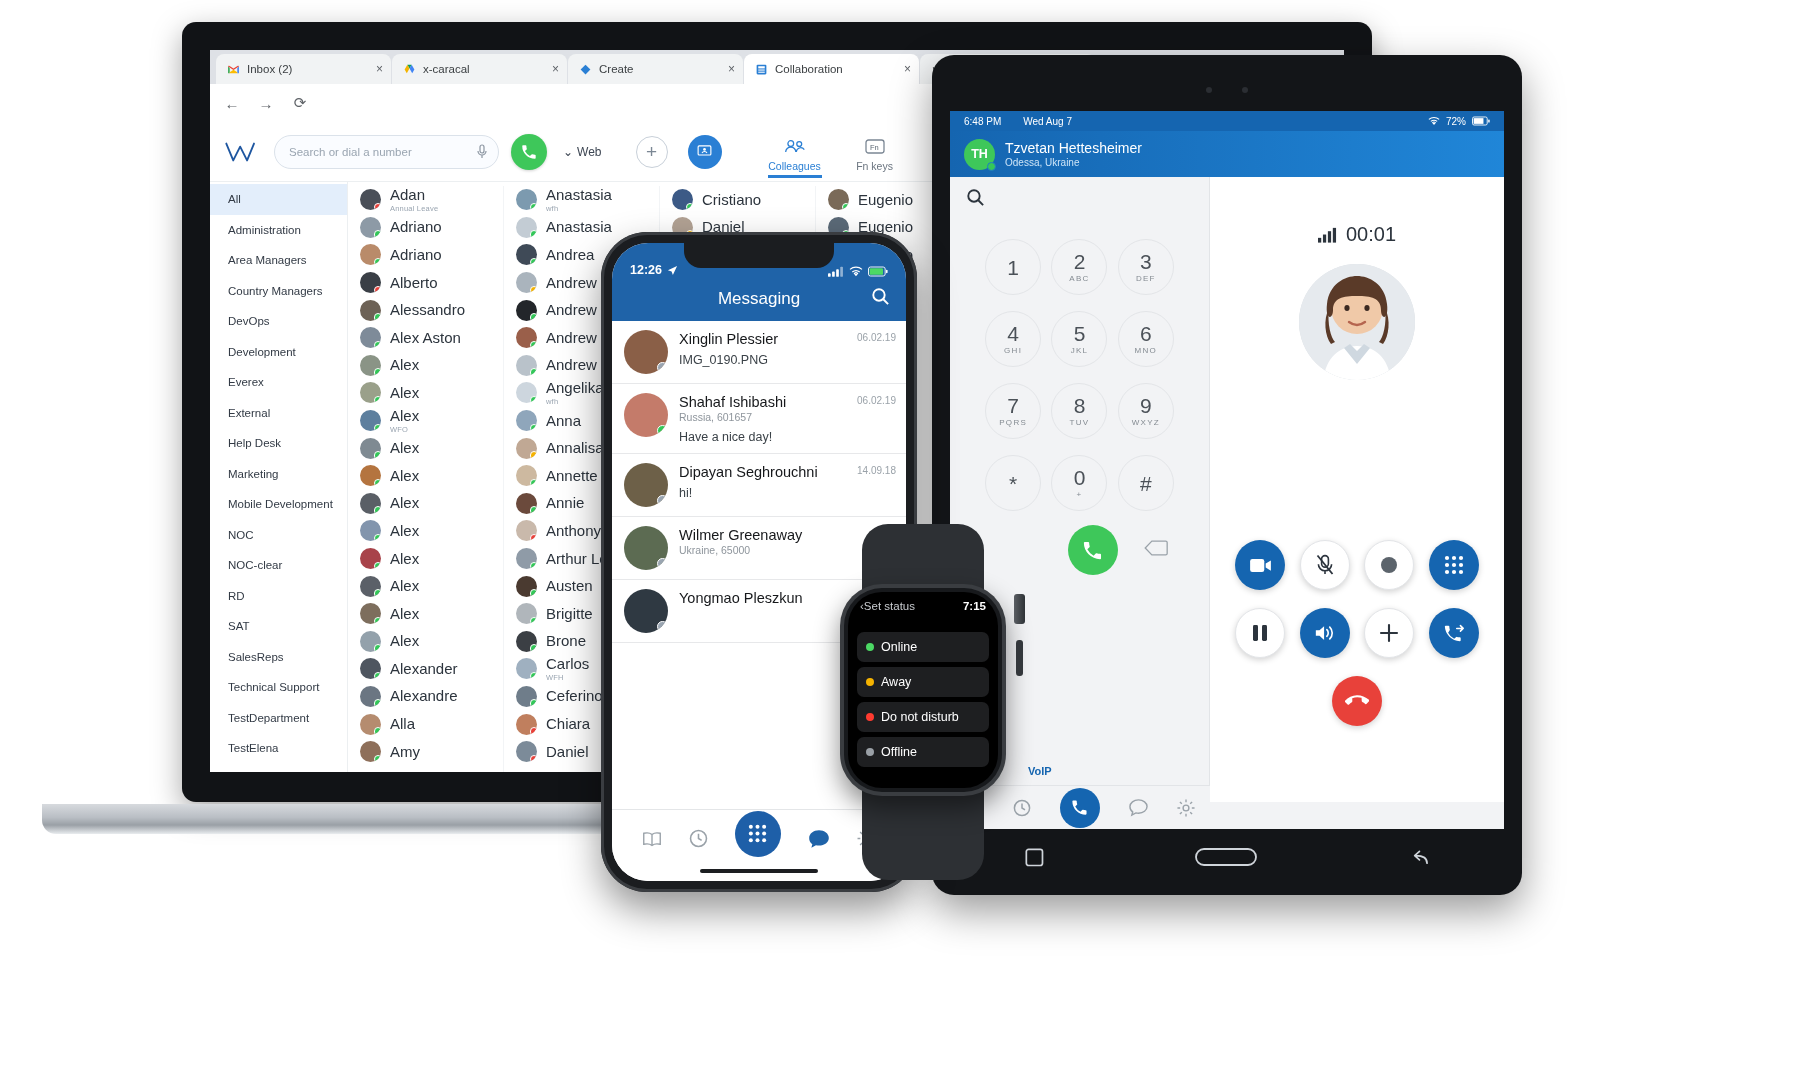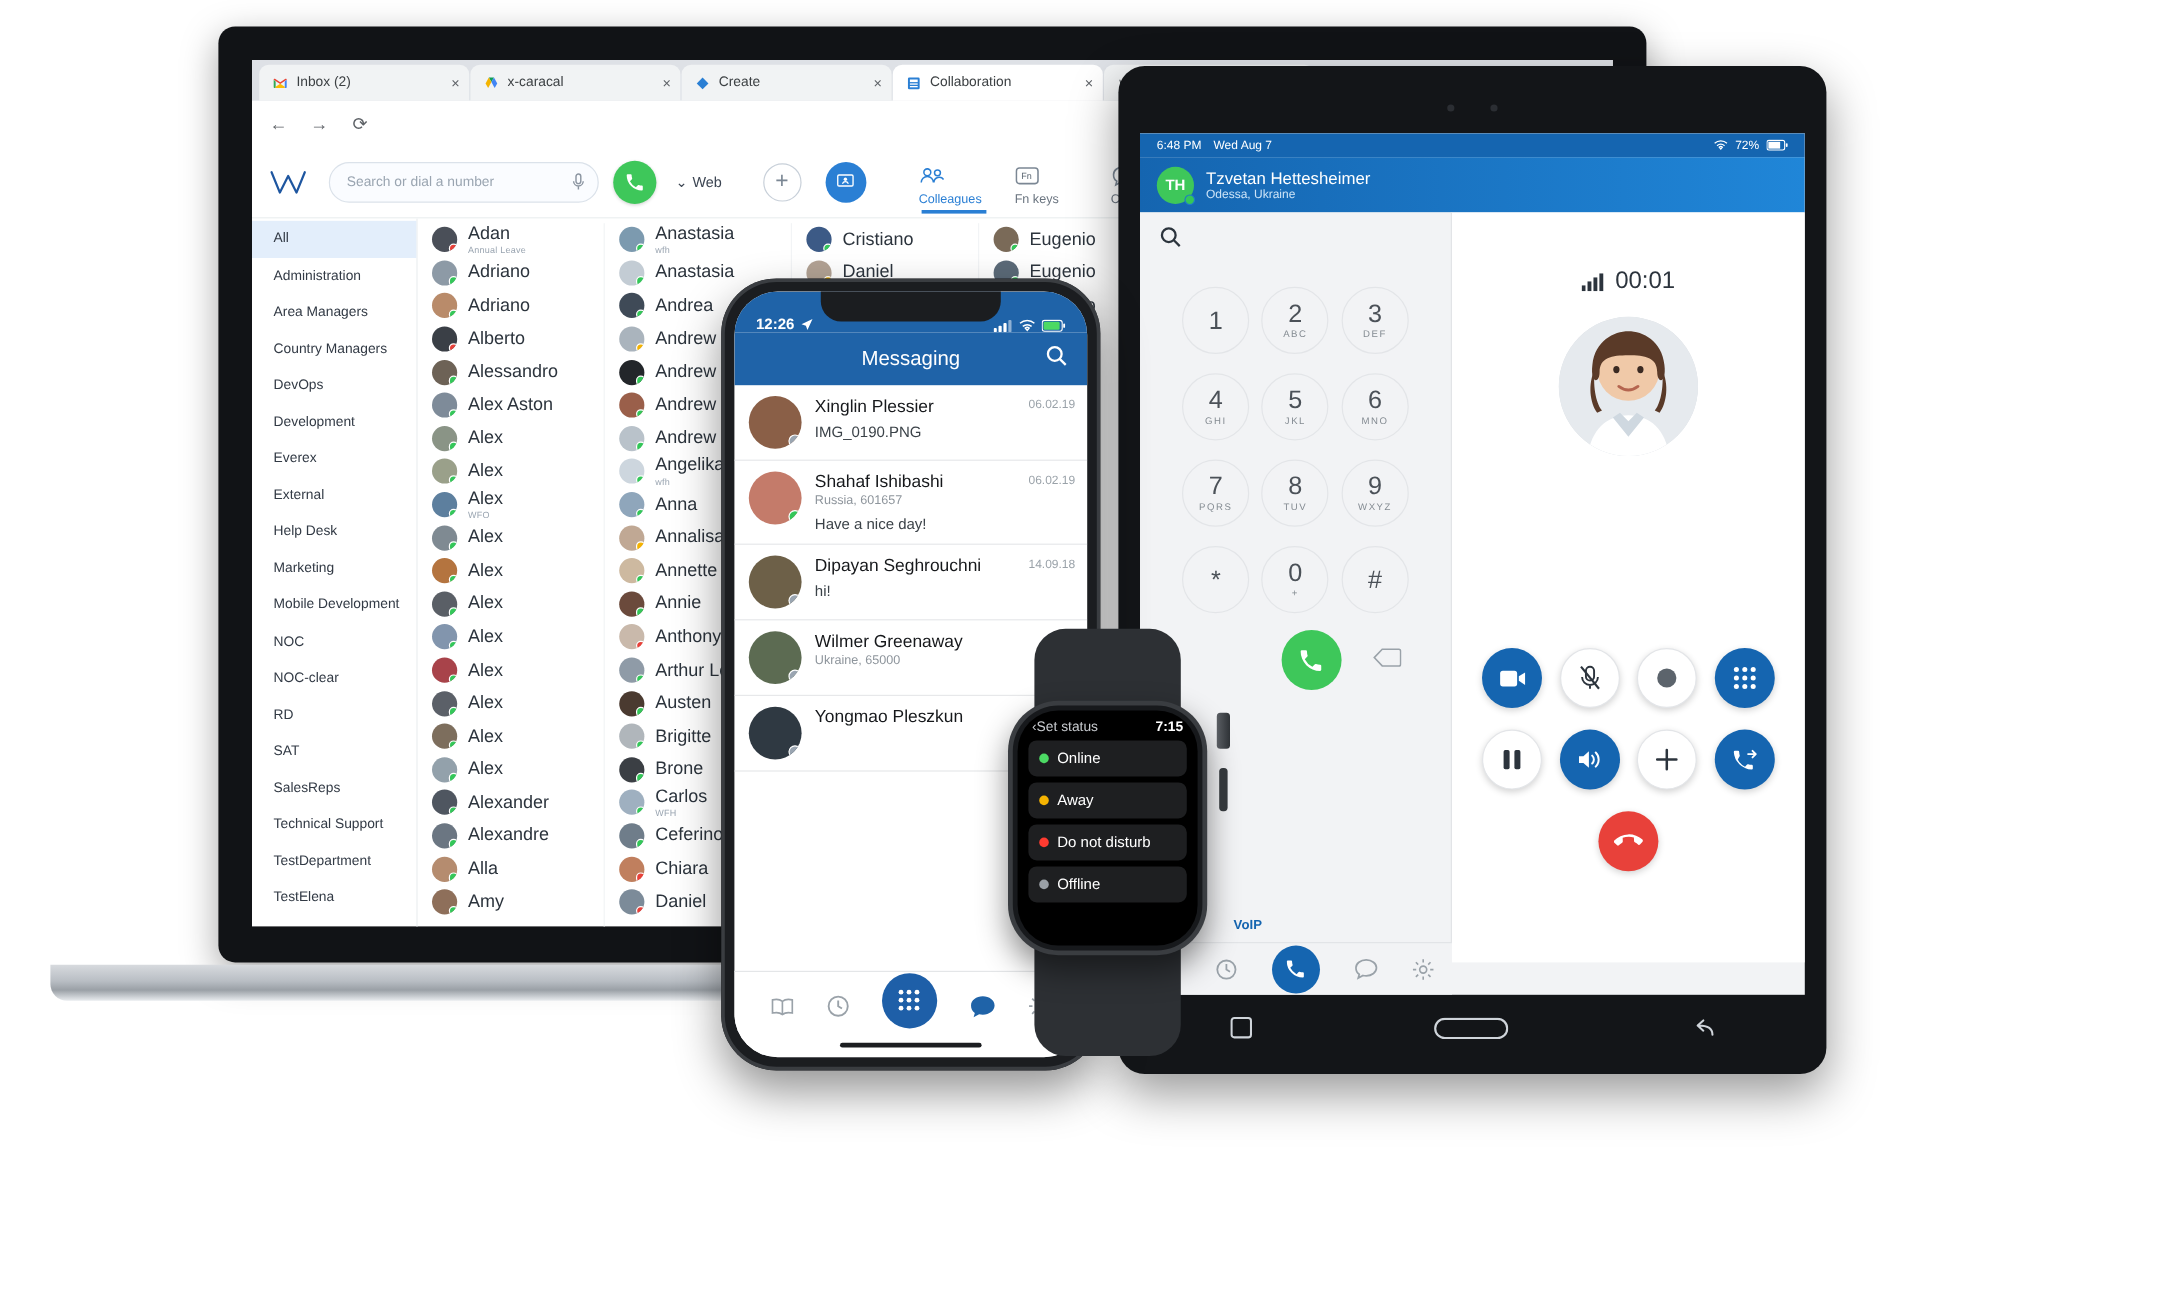--- a/index.html
+++ b/index.html
@@ -44,21 +44,21 @@
   .searchpill span.ph { flex:1; font-size:11.5px; color:#9aa5b1; }
   .callgreen { width:36px; height:36px; border-radius:50%; background:#3ec75a;
     display:flex; align-items:center; justify-content:center; margin-left:2px;
     box-shadow:0 1px 3px rgba(0,0,0,.18); }
   .webdd { font-size:12px; color:#3c4552; display:flex; align-items:center; gap:4px; margin-left:6px; }
   .plusbtn { width:32px; height:32px; border-radius:50%; border:1.4px solid #c8d0d9;
     color:#7b8794; display:flex; align-items:center; justify-content:center; font-size:19px; margin-left:24px; }
   .monbtn { width:34px; height:34px; border-radius:50%; background:#2a7fd4;
     display:flex; align-items:center; justify-content:center; margin-left:10px; }
   .navtabs { display:flex; gap:22px; margin-left:34px; align-items:flex-end; height:52px; }
-  .ntab { display:flex; flex-direction:column; align-items:flex-start; gap:3px; width:58px;
+  .ntab { display:flex; flex-direction:column; align-items:center; gap:3px; width:58px;
     font-size:10.5px; color:#6b7580; padding-bottom:6px; position:relative; }
   .ntab.active { color:#2a7fd4; }
   .ntab.active::after { content:""; position:absolute; bottom:0; left:2px; right:2px;
     height:2.5px; background:#2a7fd4; }
   .ntab.dim { opacity:.35; }
   .nicon { height:20px; display:flex; align-items:center; }
 
   
   .app-body { display:flex; height:600px; }
   .groups { width:138px; border-right:1px solid #eceff1; padding-top:2px; flex:0 0 138px; }
@@ -117,21 +117,21 @@
     background:#3a3d41; border-radius:42px; box-shadow:0 12px 26px rgba(0,0,0,.45); }
   .w-case::after { content:""; position:absolute; inset:4px; border-radius:38px;
     background:#17191c; }
   .w-crown { position:absolute; right:-7px; top:62px; width:11px; height:30px;
     background:linear-gradient(90deg,#5a5e63,#2e3236); border-radius:3px; }
   .w-btn { position:absolute; right:-5px; top:108px; width:7px; height:36px;
     background:#33373b; border-radius:3px; }
   .w-screen { position:absolute; left:20px; top:60px; width:150px; height:196px;
     background:#000; border-radius:34px; overflow:hidden; padding:8px 9px; z-index:3; }
   .w-head { display:flex; justify-content:space-between; align-items:center;
-    color:#fff; font-size:11.5px; padding:0 3px 5px; }
+    color:#fff; font-size:11.5px; padding:0 3px 20px; }
   .w-back { color:#c9ccd0; }
   .w-time { font-weight:bold; }
   .w-item { height:30px; background:#1e1f21; border-radius:7px; display:flex;
     align-items:center; gap:7px; padding-left:9px; margin-bottom:5px; color:#fff; font-size:12.5px; }
   .w-dot { width:8px; height:8px; border-radius:50%; flex:0 0 8px; }
 
   
   #tablet { position:absolute; left:932px; top:55px; width:590px; height:840px; }
   .tb-body { position:absolute; inset:0; background:#131518; border-radius:22px;
     box-shadow:0 16px 40px rgba(0,0,0,.4); }
@@ -708,21 +708,21 @@
 
   <div id="tablet">
     <div class="tb-body"></div>
     <div class="tb-cam">
         <span></span>
         <span></span>
       </div>
     <div class="tb-screen">
 
       <div class="tb-statbar">
-        <div style="display:flex;gap:10px;align-items:center">
+        <div style="display:flex;gap:22px;align-items:center">
           <span>6:48 PM</span>
           <span>Wed Aug 7</span>
         </div>
         <div style="display:flex;gap:6px;align-items:center">
           <svg width="12" height="10" viewBox="0 0 14 11">
               <path d="M1 3.6a9 9 0 0 1 12 0M3.3 6a6 6 0 0 1 7.4 0M7 9.2l-1.6-1.8a2.4 2.4 0 0 1 3.2 0z" fill="none" stroke="#fff" stroke-width="1.2"></path>
             </svg>
           <span>72%</span>
           <svg width="18" height="10" viewBox="0 0 22 11">
               <rect x="0.6" y="0.6" width="18" height="9.8" rx="2" fill="none" stroke="#fff" stroke-width="1.1"></rect>

